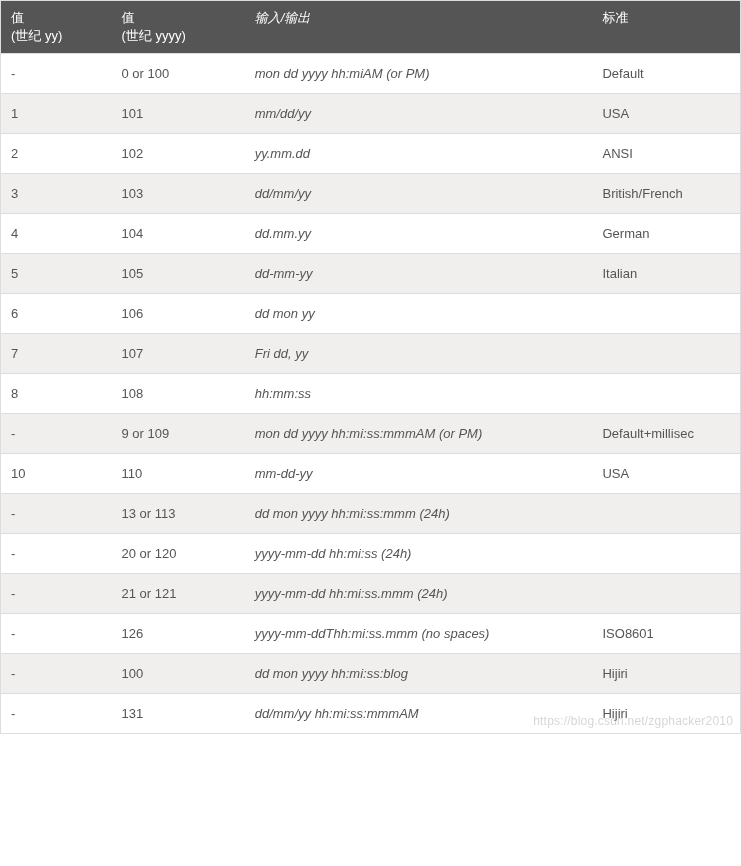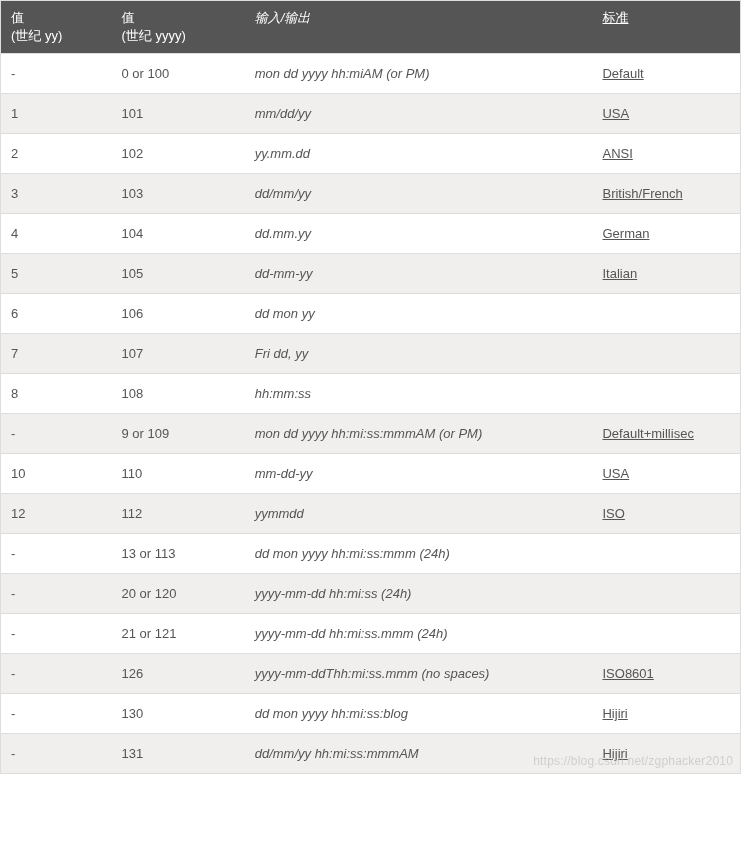--- a/index.html
+++ b/index.html
@@ -41,21 +41,21 @@
     tbody td {
       padding: 12px 10px;
       border-top: 1px solid #ddd;
       color: #555;
       font-size: 13px;
       vertical-align: middle;
     }
     .col1 { width: 15%; }
     .col2 { width: 18%; }
     .col3 { width: 47%; font-style: italic; }
-    .col4 { width: 20%; text-decoration: underline; }
+    .col4 { width: 20%; }
     .watermark {
       position: absolute;
       bottom: 6px;
       right: 8px;
       color: rgba(180,180,180,0.55);
       font-size: 12px;
       pointer-events: none;
       letter-spacing: 0.2px;
     }
   </style>
@@ -138,26 +138,20 @@
         <td class="col3">mon dd yyyy hh:mi:ss:mmmAM (or PM)</td>
         <td class="col4">Default+millisec</td>
       </tr>
       <tr>
         <td class="col1">10</td>
         <td class="col2">110</td>
         <td class="col3">mm-dd-yy</td>
         <td class="col4">USA</td>
       </tr>
       <tr>
-        <td class="col1">12</td>
-        <td class="col2">112</td>
-        <td class="col3">yymmdd</td>
-        <td class="col4">ISO</td>
-      </tr>
-      <tr>
         <td class="col1">-</td>
         <td class="col2">13 or 113</td>
         <td class="col3">dd mon yyyy hh:mi:ss:mmm (24h)</td>
         <td class="col4"></td>
       </tr>
       <tr>
         <td class="col1">-</td>
         <td class="col2">20 or 120</td>
         <td class="col3">yyyy-mm-dd hh:mi:ss (24h)</td>
         <td class="col4"></td>
@@ -169,21 +163,21 @@
         <td class="col4"></td>
       </tr>
       <tr>
         <td class="col1">-</td>
         <td class="col2">126</td>
         <td class="col3">yyyy-mm-ddThh:mi:ss.mmm (no spaces)</td>
         <td class="col4">ISO8601</td>
       </tr>
       <tr>
         <td class="col1">-</td>
-        <td class="col2">130</td>
+        <td class="col2">100</td>
         <td class="col3">dd mon yyyy hh:mi:ss:blog</td>
         <td class="col4">Hijiri</td>
       </tr>
       <tr>
         <td class="col1">-</td>
         <td class="col2">131</td>
         <td class="col3">dd/mm/yy hh:mi:ss:mmmAM</td>
         <td class="col4">Hijiri</td>
       </tr>
     </tbody>

